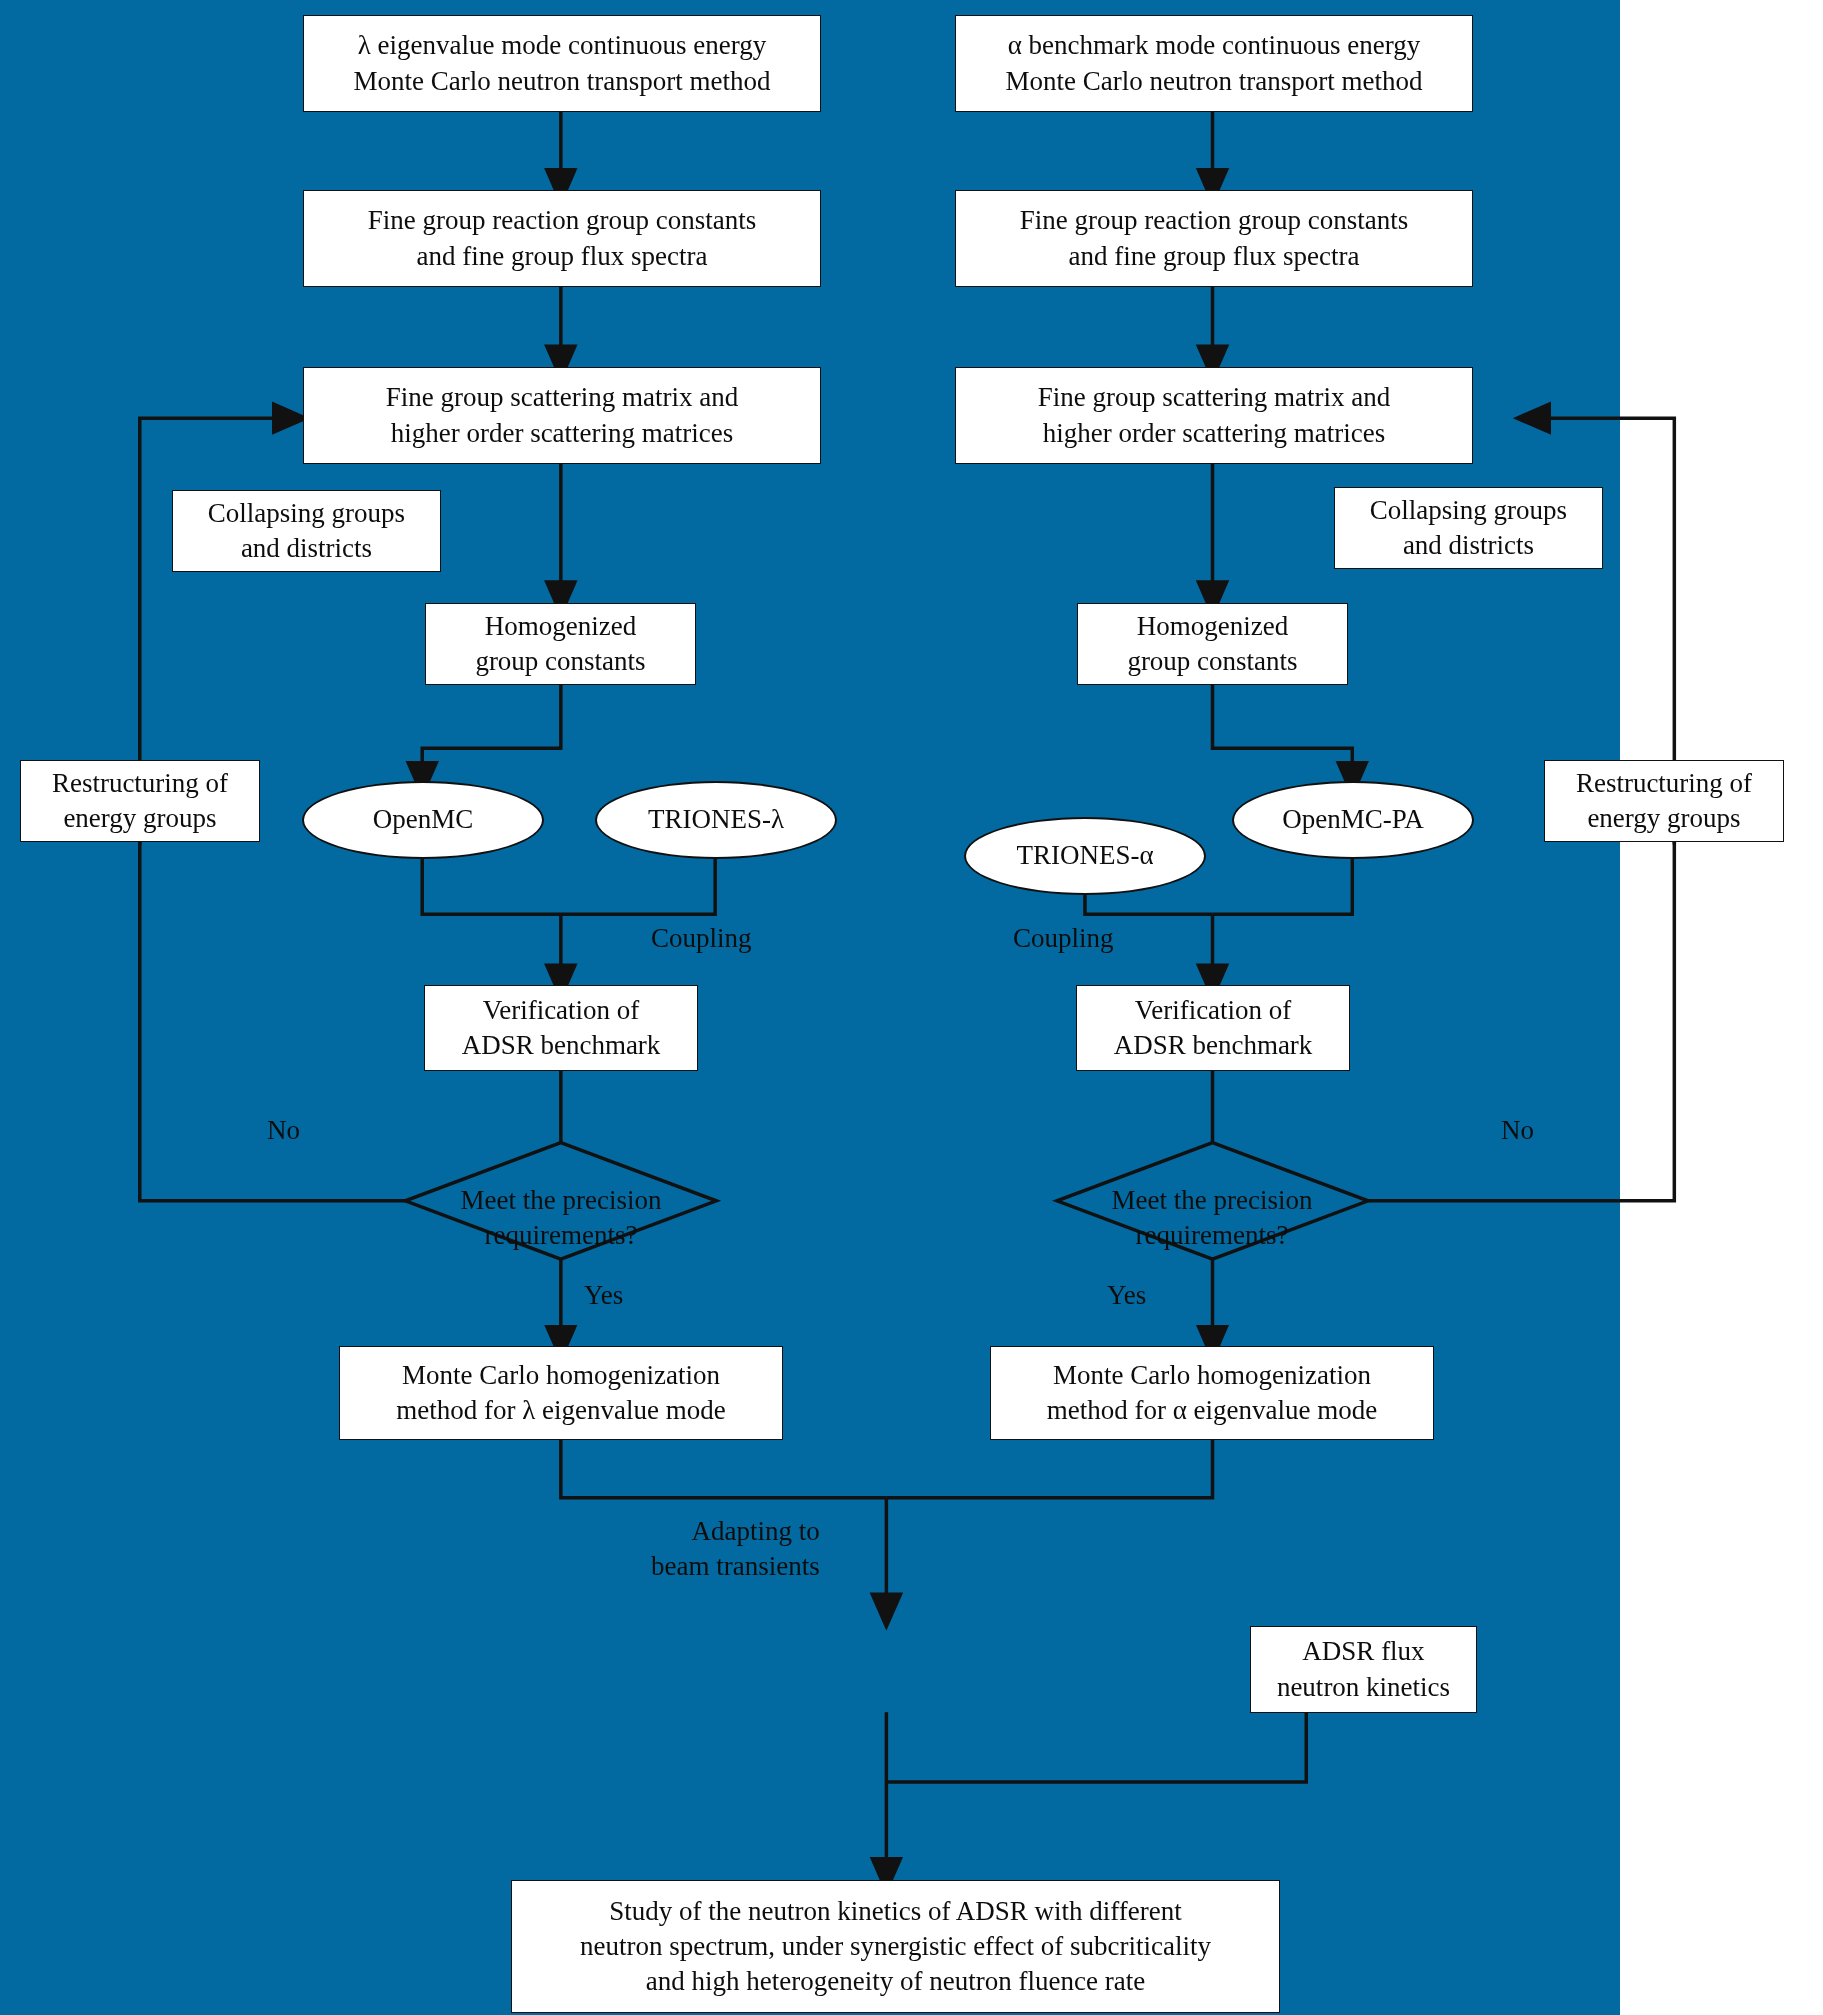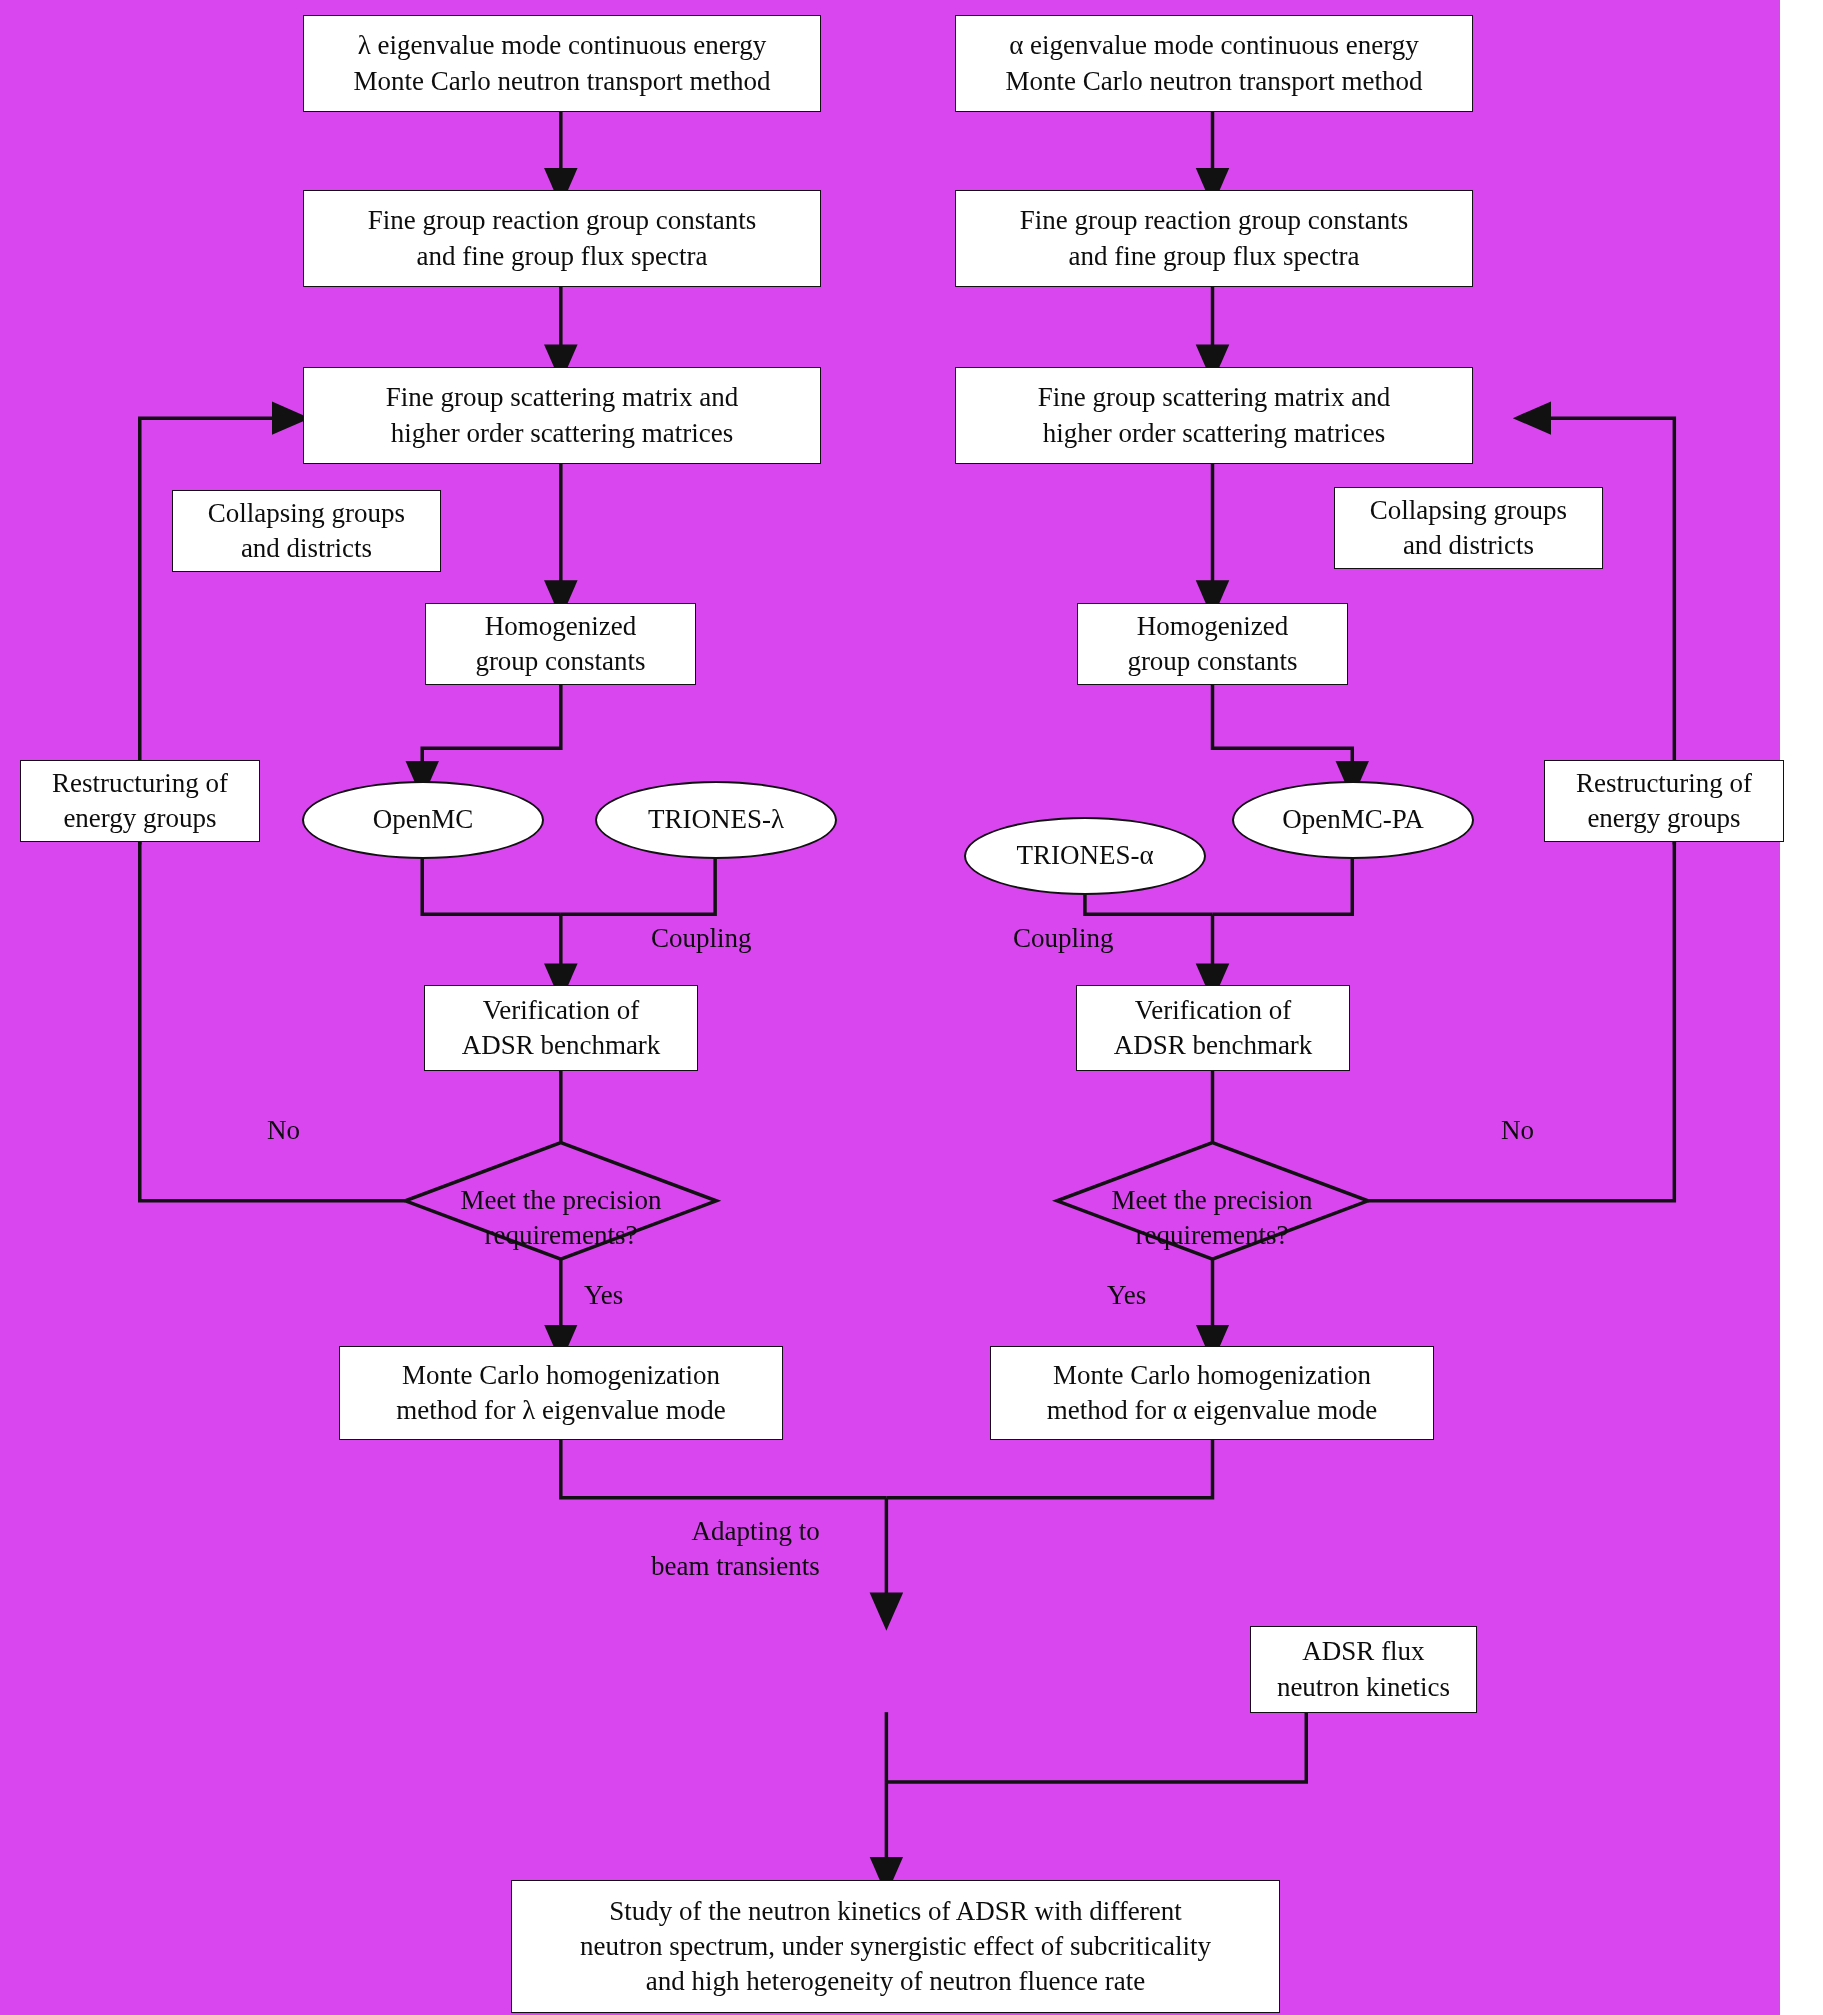--- a/index.html
+++ b/index.html
@@ -1,16 +1,16 @@
 <!DOCTYPE html>
 <html style="font-size:9.3px"><head>
 <meta charset="utf-8">
 <style>
   html,body{margin:0;padding:0;background:#ffffff;}
-  #stage{position:relative;width:1780px;height:2015px;background:#d946ef;
+  #stage{position:relative;width:1620px;height:2015px;background:#0369a1;
          font-family:"Liberation Serif","DejaVu Serif",serif;}
   svg{position:absolute;left:0;top:0;width:1824px;height:2015px;}
   .node{position:absolute;box-sizing:border-box;display:flex;align-items:center;
         justify-content:center;text-align:center;color:#0d0d0d;line-height:1.30;}
   .box{border:1.7px solid #111;background:#fff;}
   .ell{border:2.3px solid #111;background:#fff;border-radius:50%;justify-content:center;}
   .dia{background:transparent;align-items:flex-end;}
   .lbl{position:absolute;color:#0d0d0d;white-space:pre;line-height:1.28;}
   .t46{font-size:27px;}
 </style>
@@ -137,21 +137,21 @@
   <div class="lbl t46" style="left:267px;top:1113px;">No</div>
 
   <div class="lbl t46" style="left:584px;top:1278px;">Yes</div>
 
   <div class="node box t46" style="left:339px;top:1346px;width:444px;height:94px;">
     <span style="white-space:pre-line">Monte Carlo homogenization
 method for  λ  eigenvalue mode</span>
   </div>
 
   <div class="node box t46" style="left:955px;top:15px;width:518px;height:97px;">
-    <span style="white-space:pre-line">α eigenvalue mode continuous energy
+    <span style="white-space:pre-line">α benchmark mode continuous energy
 Monte Carlo neutron transport method</span>
   </div>
 
   <div class="node box t46" style="left:955px;top:190px;width:518px;height:97px;">
     <span style="white-space:pre-line">Fine group reaction group constants
 and fine group flux spectra</span>
   </div>
 
   <div class="node box t46" style="left:955px;top:367px;width:518px;height:97px;">
     <span style="white-space:pre-line">Fine group scattering matrix and

